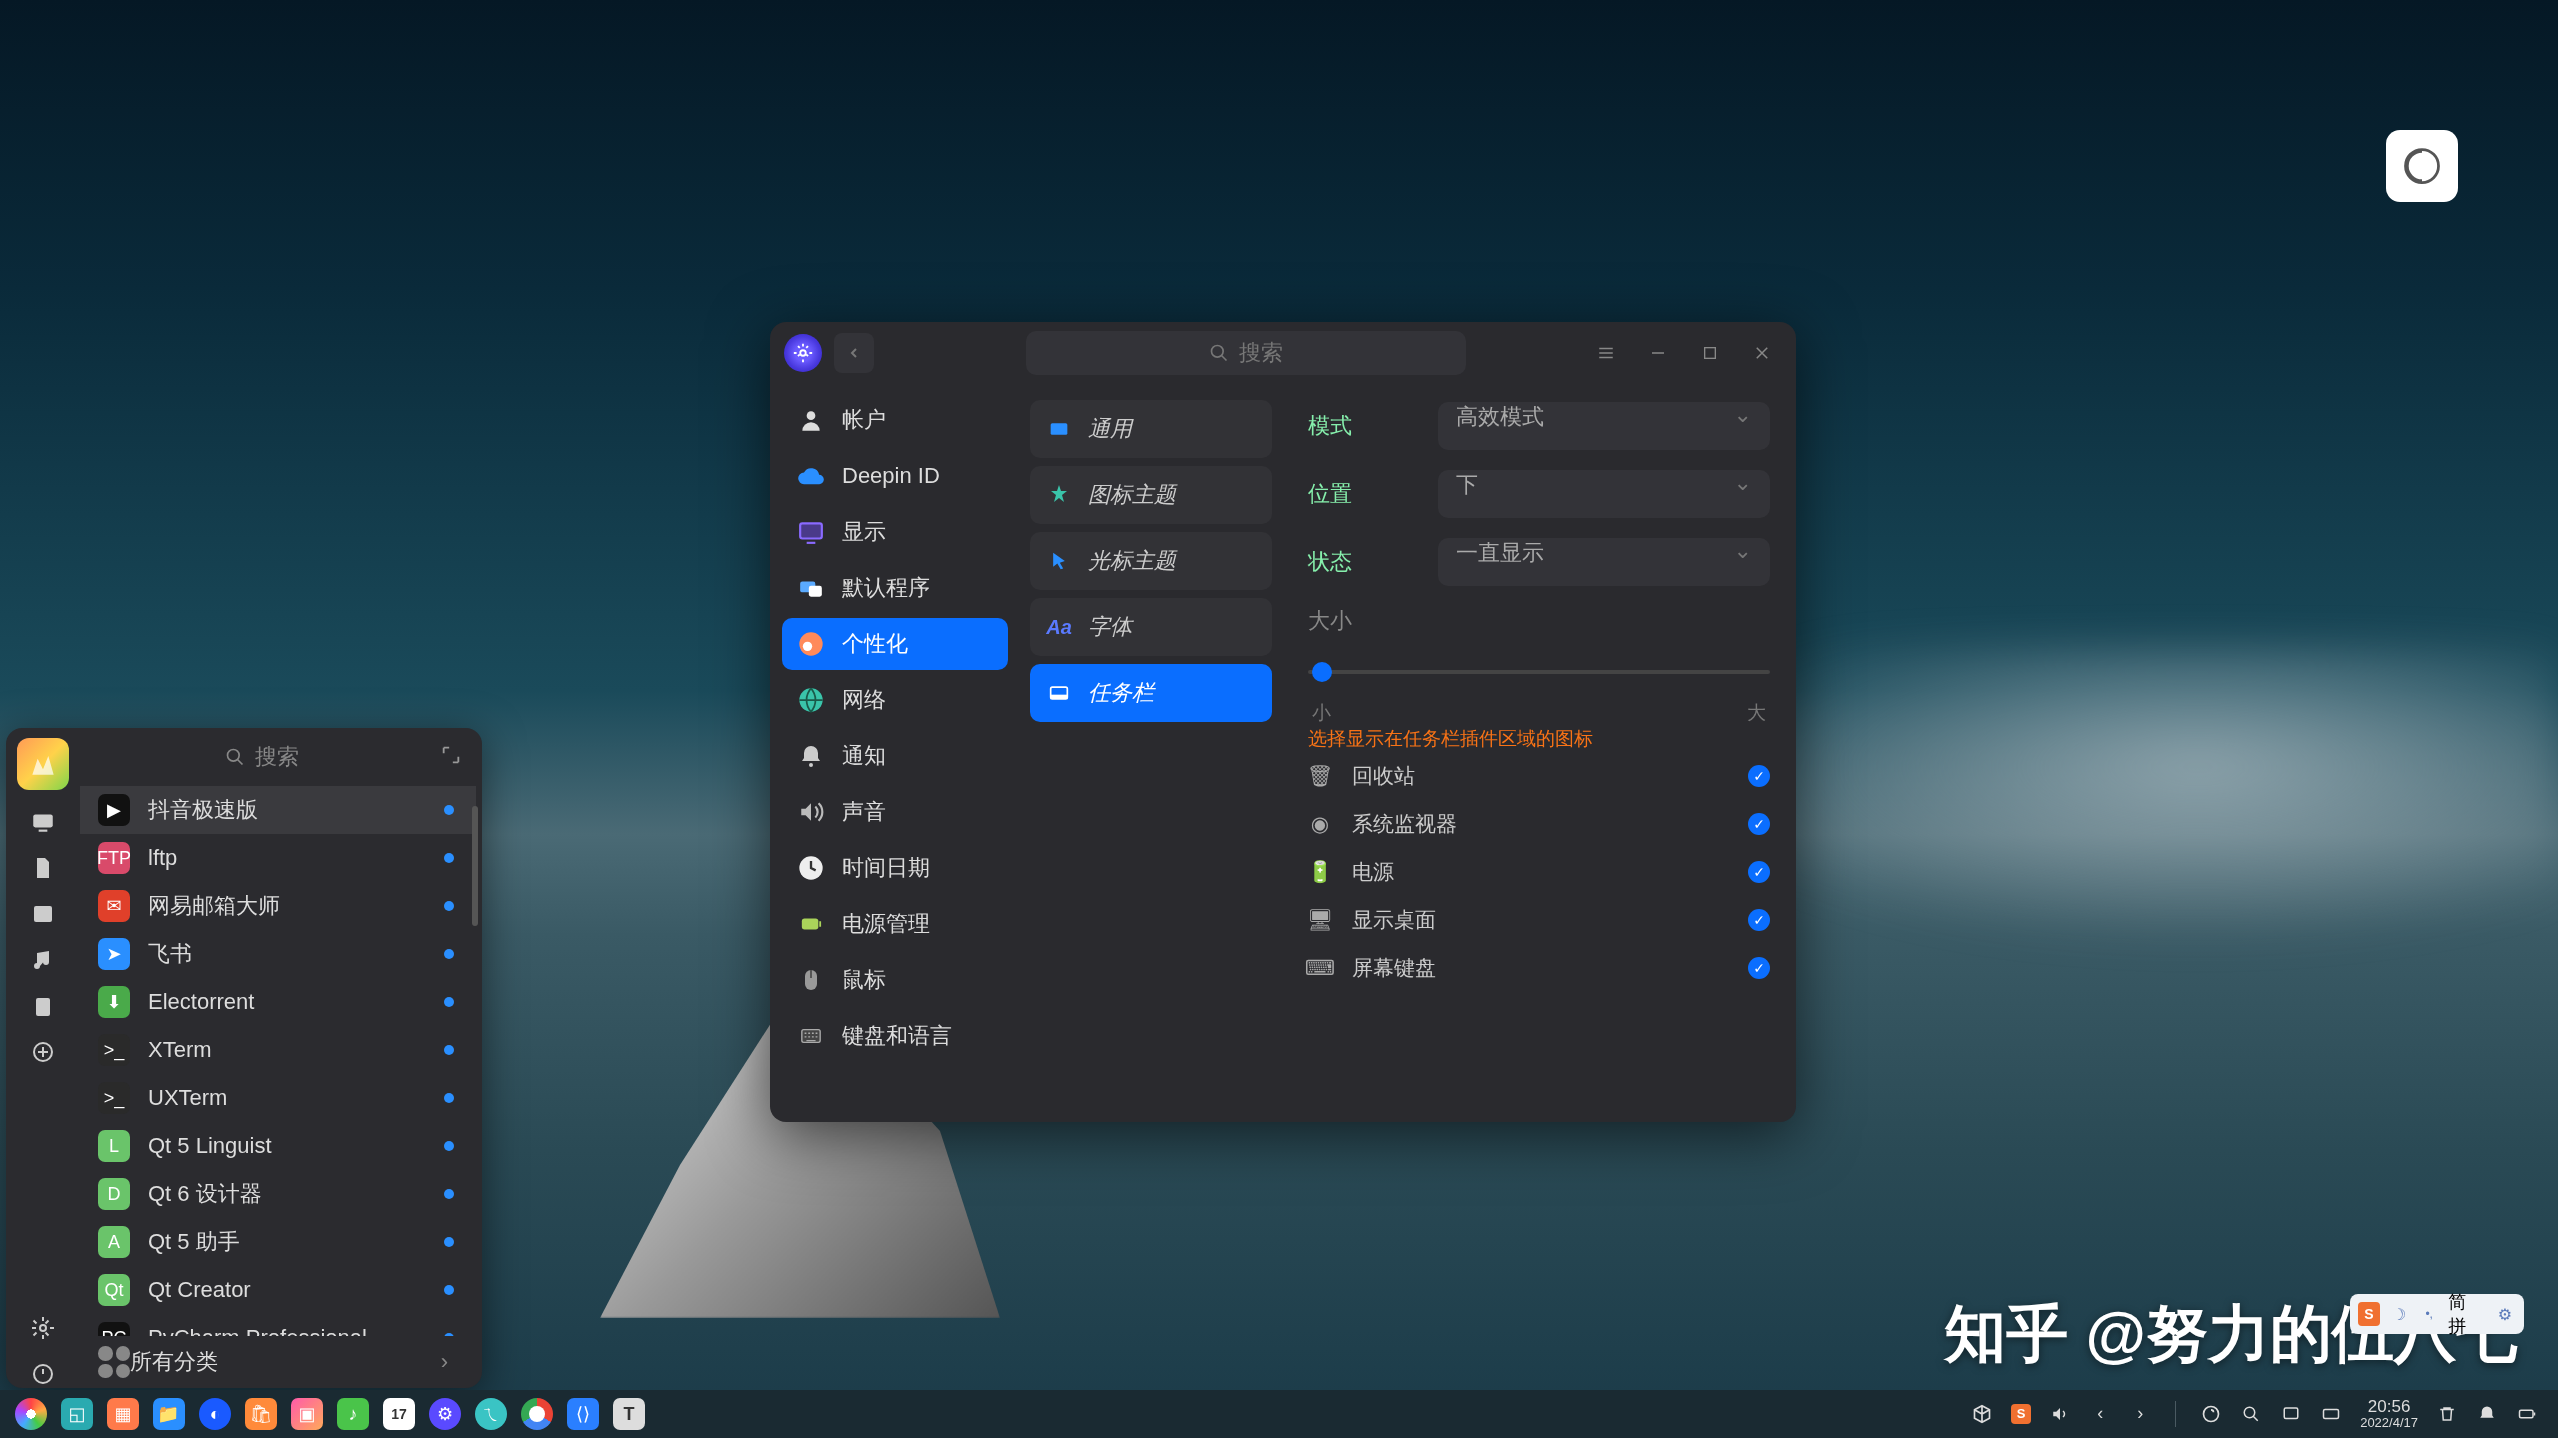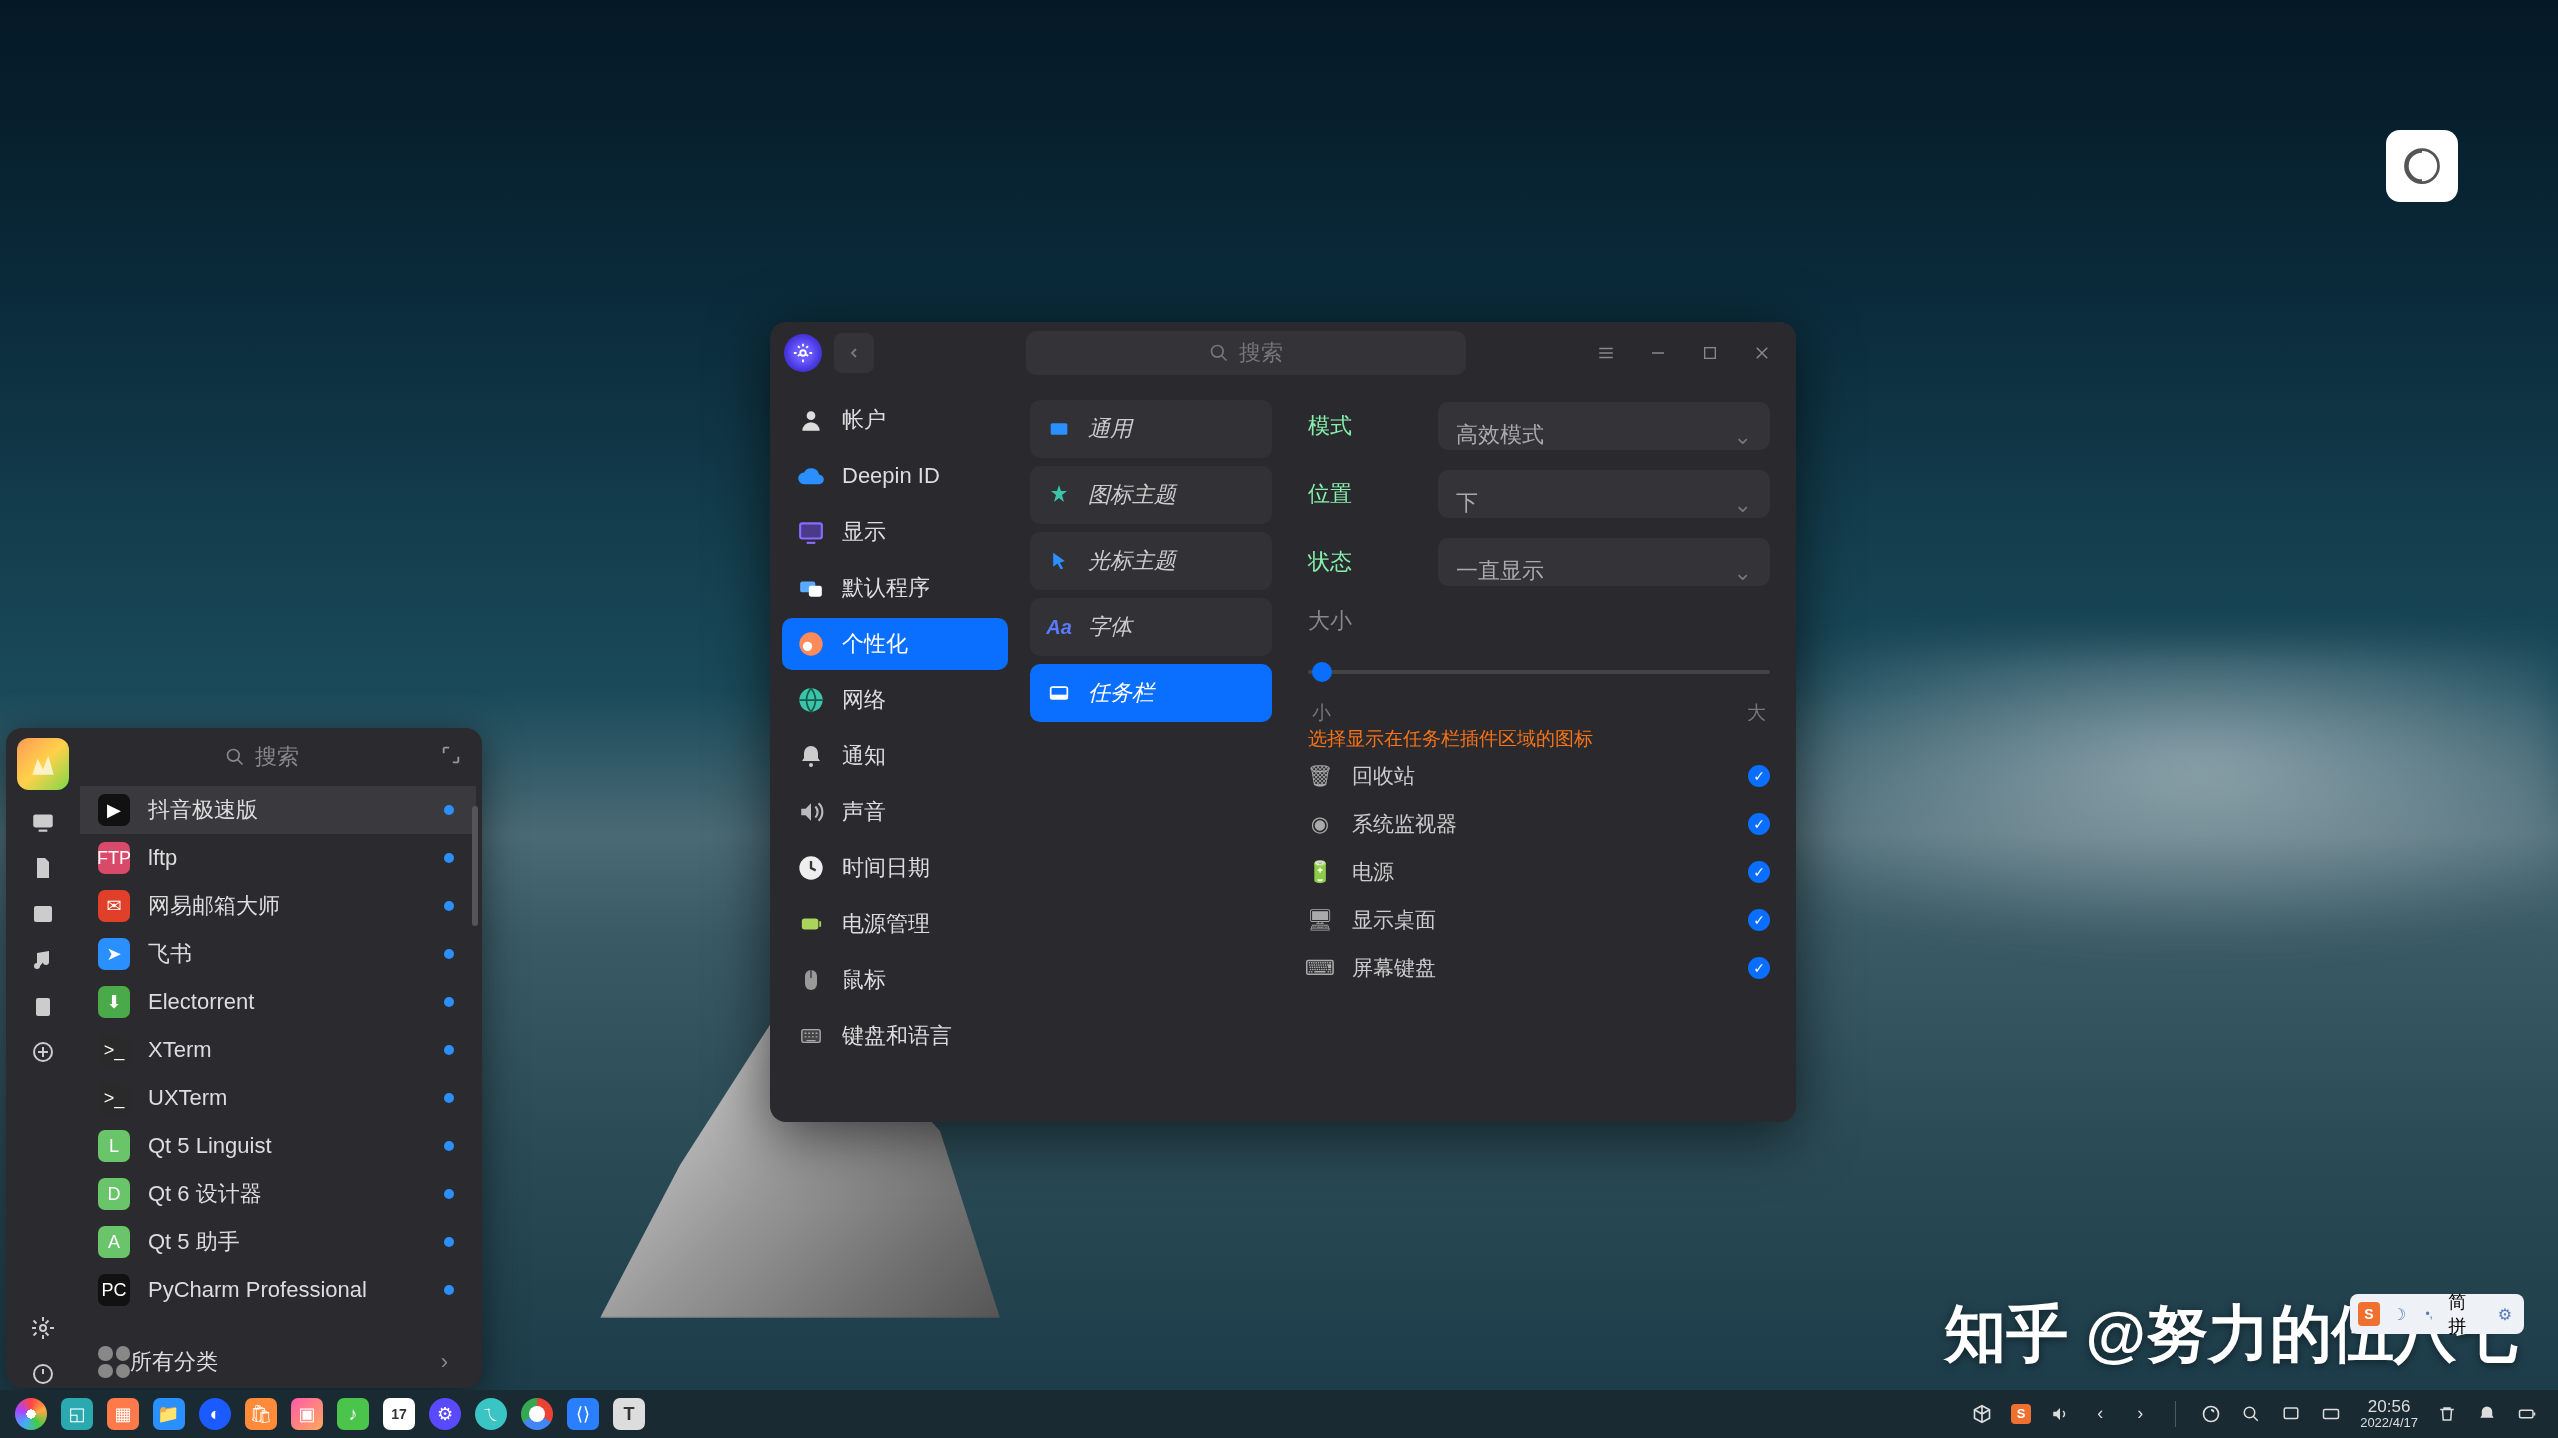--- a/index.html
+++ b/index.html
@@ -62,21 +62,21 @@
 .w-side-icon { width:30px; height:30px; display:flex; align-items:center; justify-content:center; flex-shrink:0; }
 
 .w-mid { width:262px; padding:16px 10px; }
 .w-mid-item { display:flex; align-items:center; gap:16px; padding:14px 16px; color:#ccc; font-size:22px; border-radius:10px; cursor:pointer; margin-bottom:8px; background:#323236;font-style:italic; }
 .w-mid-item.active { background:#0a6eff; color:#fff; }
 .w-mid-icon { width:26px; height:26px; display:flex; align-items:center; justify-content:center; flex-shrink:0; }
 
 .w-content { flex:1; padding:18px 26px; overflow-y:auto; }
 .w-row { display:flex; align-items:center; margin-bottom:20px; }
 .w-label { width:130px; color:#86efac; font-size:22px; }
-.w-select { flex:1; height:48px; background:#333338; border-radius:10px; display:flex; align-items:flex-end; padding:0 18px; color:#aaa; font-size:22px; cursor:pointer; }
+.w-select { flex:1; height:48px; background:#333338; border-radius:10px; display:flex; align-items:flex-start; padding:0 18px; color:#aaa; font-size:22px; cursor:pointer; }
 .w-select-chevron { margin-left:auto; color:#777; }
 
 .w-size-label { color:#888; font-size:22px; margin-bottom:16px; }
 .w-slider { position:relative; height:40px; margin-bottom:8px; }
 .w-slider-track { position:absolute; top:18px; left:0; right:0; height:4px; background:#444; border-radius:2px; }
 .w-slider-thumb { position:absolute; top:10px; left:4px; width:20px; height:20px; border-radius:50%; background:#0a6eff; cursor:pointer; }
 .w-slider-labels { display:flex; justify-content:space-between; color:#777; font-size:19px; padding:0 4px; }
 
 .w-section-title { color:#aaa; font-size:24px; margin-top:28px; margin-bottom:10px; }
 .w-section-sub { color:#f97316; font-size:19px; }
@@ -230,20 +230,25 @@
           <div class="app-icon" style="background:#6ac46a">D</div>
           <span>Qt 6 设计器</span>
           <div class="app-dot"></div>
         </div>
         <div class="app-item">
           <div class="app-icon" style="background:#6ac46a">A</div>
           <span>Qt 5 助手</span>
           <div class="app-dot"></div>
         </div>
         <div class="app-item">
+          <div class="app-icon" style="background:#6ac46a">Qt</div>
+          <span>Qt Creator</span>
+          <div class="app-dot"></div>
+        </div>
+        <div class="app-item">
           <div class="app-icon" style="background:#111">PC</div>
           <span>PyCharm Professional</span>
           <div class="app-dot"></div>
         </div>
       </div>
     <div class="app-all">
       <div class="app-all-icon">
           <span></span>
           <span></span>
           <span></span>

